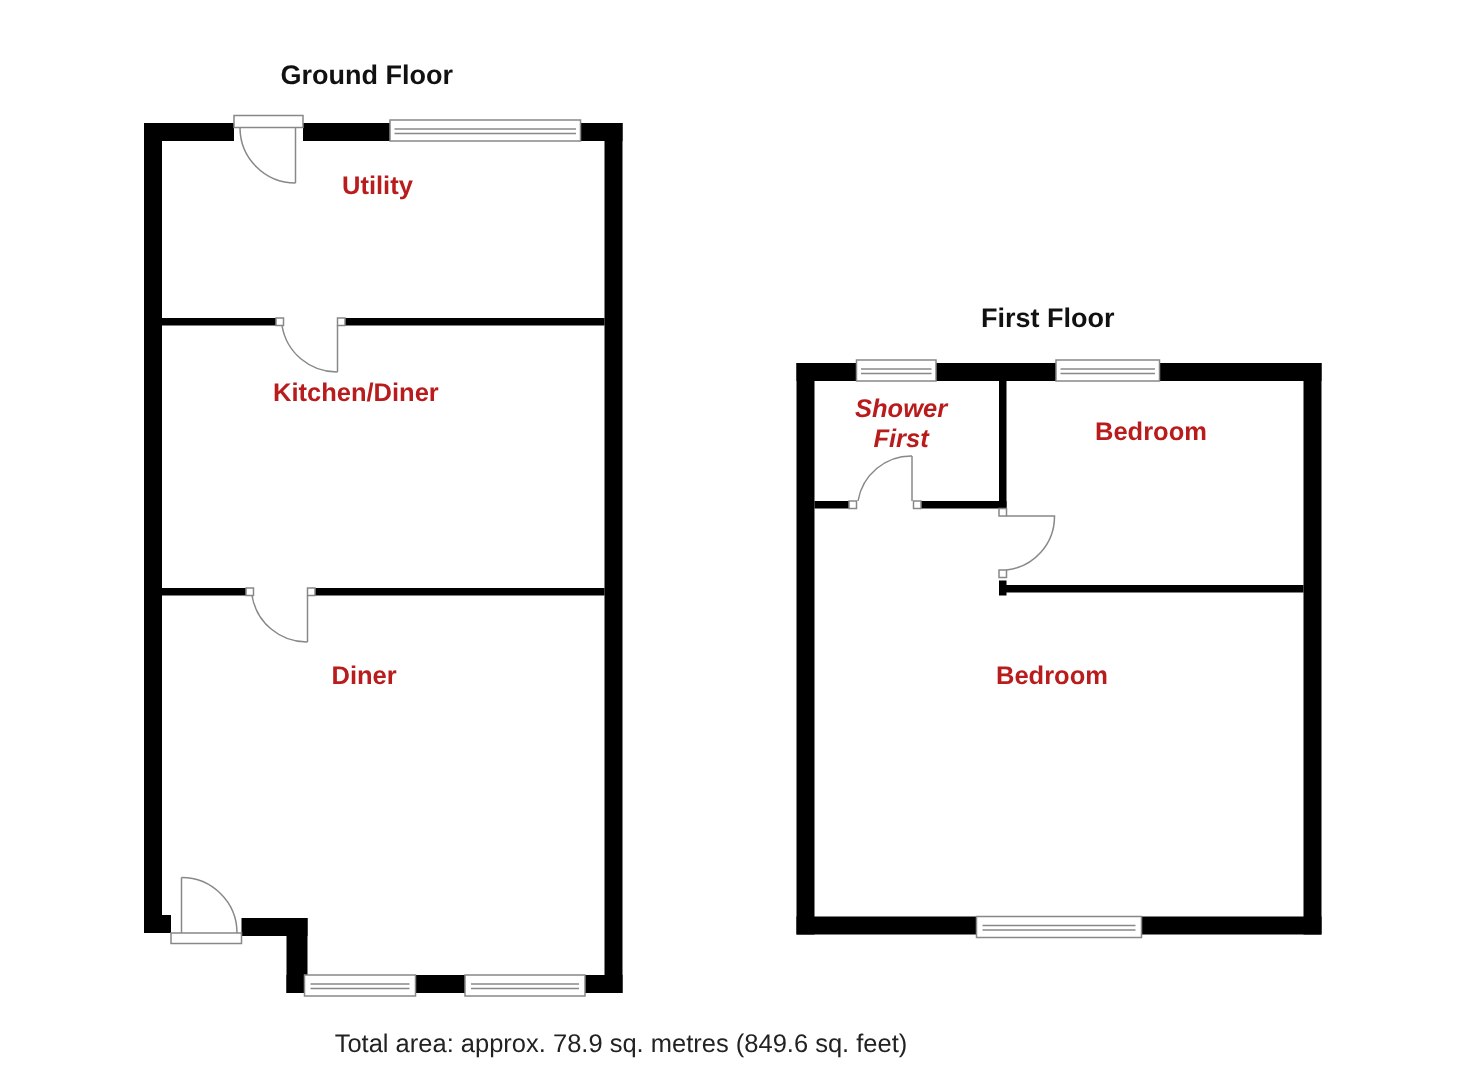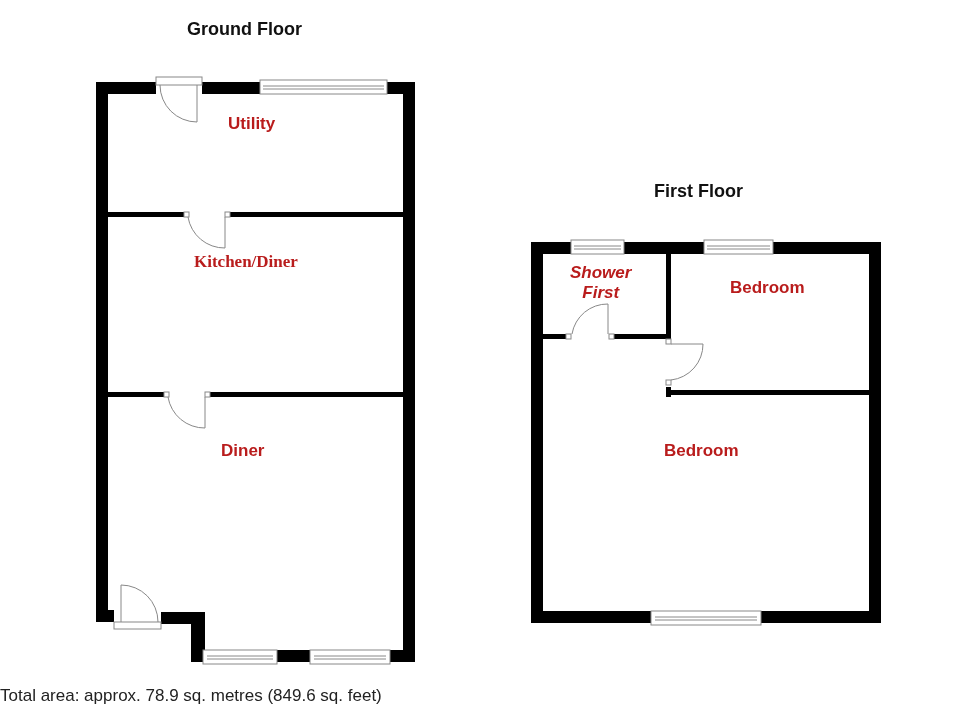--- a/index.html
+++ b/index.html
@@ -1,19 +1,19 @@
 <!DOCTYPE html>
 <html><head>
 <meta charset="utf-8">
 <style>
   html, body { margin:0; padding:0; background:#ffffff; }
   body { width:980px; height:712px; position:relative; overflow:hidden; font-family:"Liberation Sans", sans-serif; }
-  .title { position:absolute; font-weight:bold; font-size:18px; color:#111; white-space:nowrap; }
+  .title { position:absolute; font-weight:bold; font-size:18px; color:#111; white-space:nowrap;margin-top:21px; }
   .room-label { position:absolute; font-weight:bold; font-size:17px; color:#b91c1c; text-align:center; line-height:20px; white-space:nowrap; }
-  .footer { position:absolute; left:0; width:828px; top:686px; text-align:left; font-size:17px; color:#222; }
+  .footer { position:absolute; left:0; width:828px; top:686px; text-align:center; font-size:17px; color:#222; }
   svg { position:absolute; left:0; top:0; }
 </style>
 </head>
 <body>
 
 <svg width="980" height="712" viewBox="0 0 980 712">
   <g>
 
     <g fill="#000">
 
@@ -116,21 +116,21 @@
       <line x1="655" y1="617" x2="757" y2="617"></line>
       <line x1="655" y1="620" x2="757" y2="620"></line>
     </g>
   </g>
 </svg>
 
 <div class="title" style="left:187px; top:19px;">Ground Floor</div>
 <div class="title" style="left:654px; top:181px;text-align:right;">First Floor</div>
 
 <div class="room-label" style="left:228px; top:114px;">Utility</div>
-<div class="room-label" style="left:194px; top:252px;font-family:Liberation Serif, serif;">Kitchen/Diner</div>
+<div class="room-label" style="left:182px; top:252px;">Kitchen/Diner</div>
 <div class="room-label" style="left:221px; top:441px;">Diner</div>
 
 <div class="room-label" style="left:570px; top:263px;font-style:italic;">
   <div>Shower</div>
   <div>First</div>
 </div>
 <div class="room-label" style="left:730px; top:278px;">Bedroom</div>
 <div class="room-label" style="left:664px; top:441px;">Bedroom</div>
 
 <div class="footer">Total area: approx. 78.9 sq. metres (849.6 sq. feet)</div>

